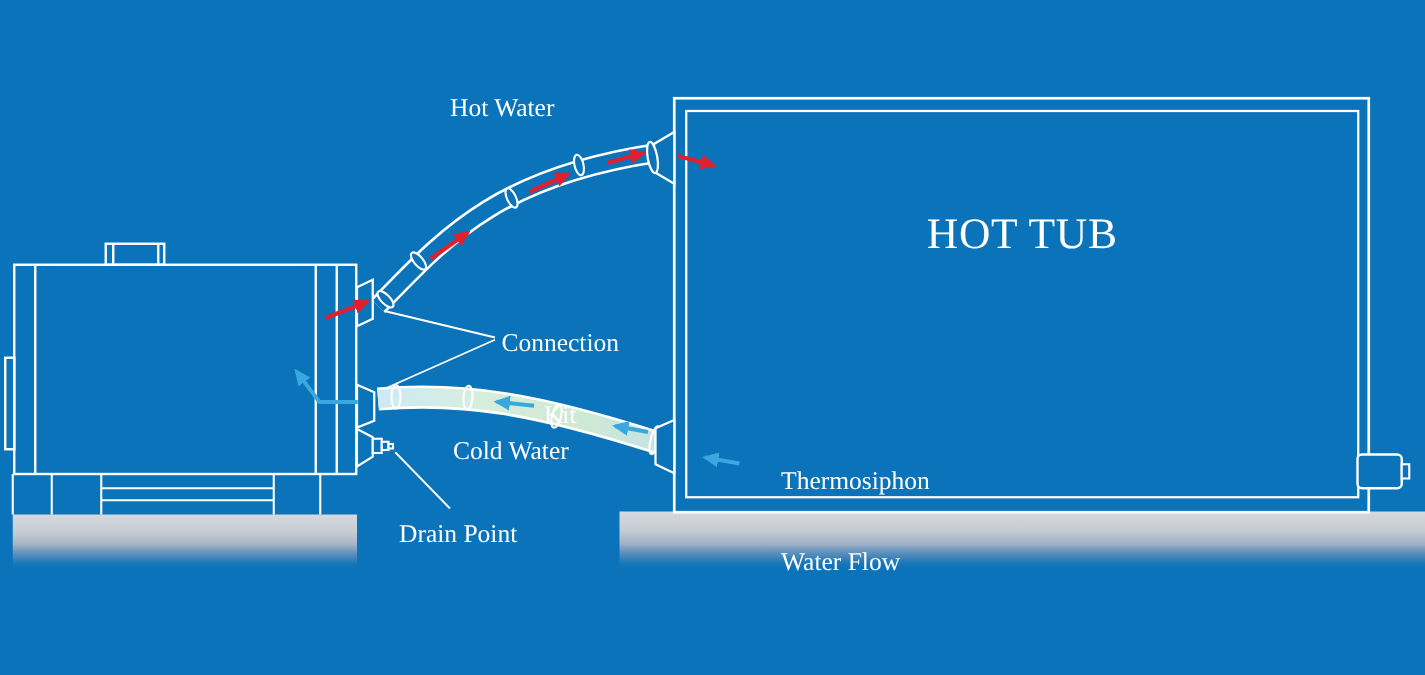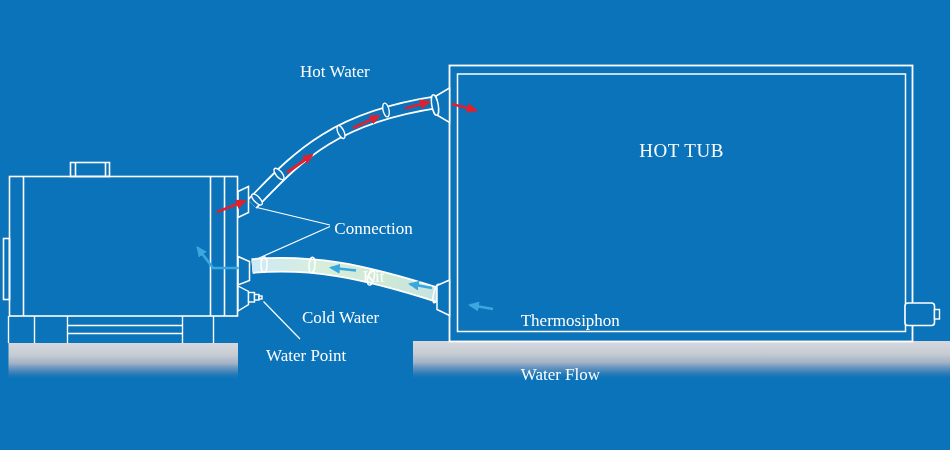--- a/index.html
+++ b/index.html
@@ -6,28 +6,28 @@
   #stage{
     position:relative;width:950px;height:450px;overflow:hidden;
     background:#0b73b9;
     font-family:"DejaVu Sans","Liberation Sans",sans-serif;
   }
   #art{position:absolute;left:0;top:0;}
   .lbl{
     position:absolute;color:#ffffff;white-space:pre;
     font-family:Liberation Serif, serif;
   }
-  .big{font-size:19px;letter-spacing:.5px;}
+  .big{font-size:29px;letter-spacing:.5px;}
   .small{font-size:17px;}
   .center{text-align:center;}
   #heater-label{left:40px;top:231px;width:165px;}
   #hottub-label{left:599px;top:140px;width:165px;}
   #hotwater-label{left:300px;top:62px;}
   #connectionkit-label{left:299px;top:193px;width:132px;line-height:24px;}
-  #coldwater-label{left:302px;top:291px;margin-top:17px;}
+  #coldwater-label{left:302px;top:291px;}
   #drainpoint-label{left:266px;top:346px;}
   #thermo-label{left:504px;top:280px;line-height:27px;}
 </style>
 </head>
 <body>
 
 <div id="stage">
 
   <svg id="art" width="950" height="450" viewBox="0 0 950 450">
     <defs>
@@ -151,20 +151,20 @@
 
   <div class="lbl small" id="hotwater-label">Hot Water</div>
 
   <div class="lbl small center" id="connectionkit-label">
     <span>Connection</span><br>
     <span>Kit</span>
   </div>
 
   <div class="lbl small" id="coldwater-label">Cold Water</div>
 
-  <div class="lbl small" id="drainpoint-label">Water Point</div>
+  <div class="lbl small" id="drainpoint-label">Drain Point</div>
 
   <div class="lbl small" id="thermo-label">
     <span>Thermosiphon</span><br>
     <span>Water Flow</span>
   </div>
 
 </div>
 
 </body></html>

